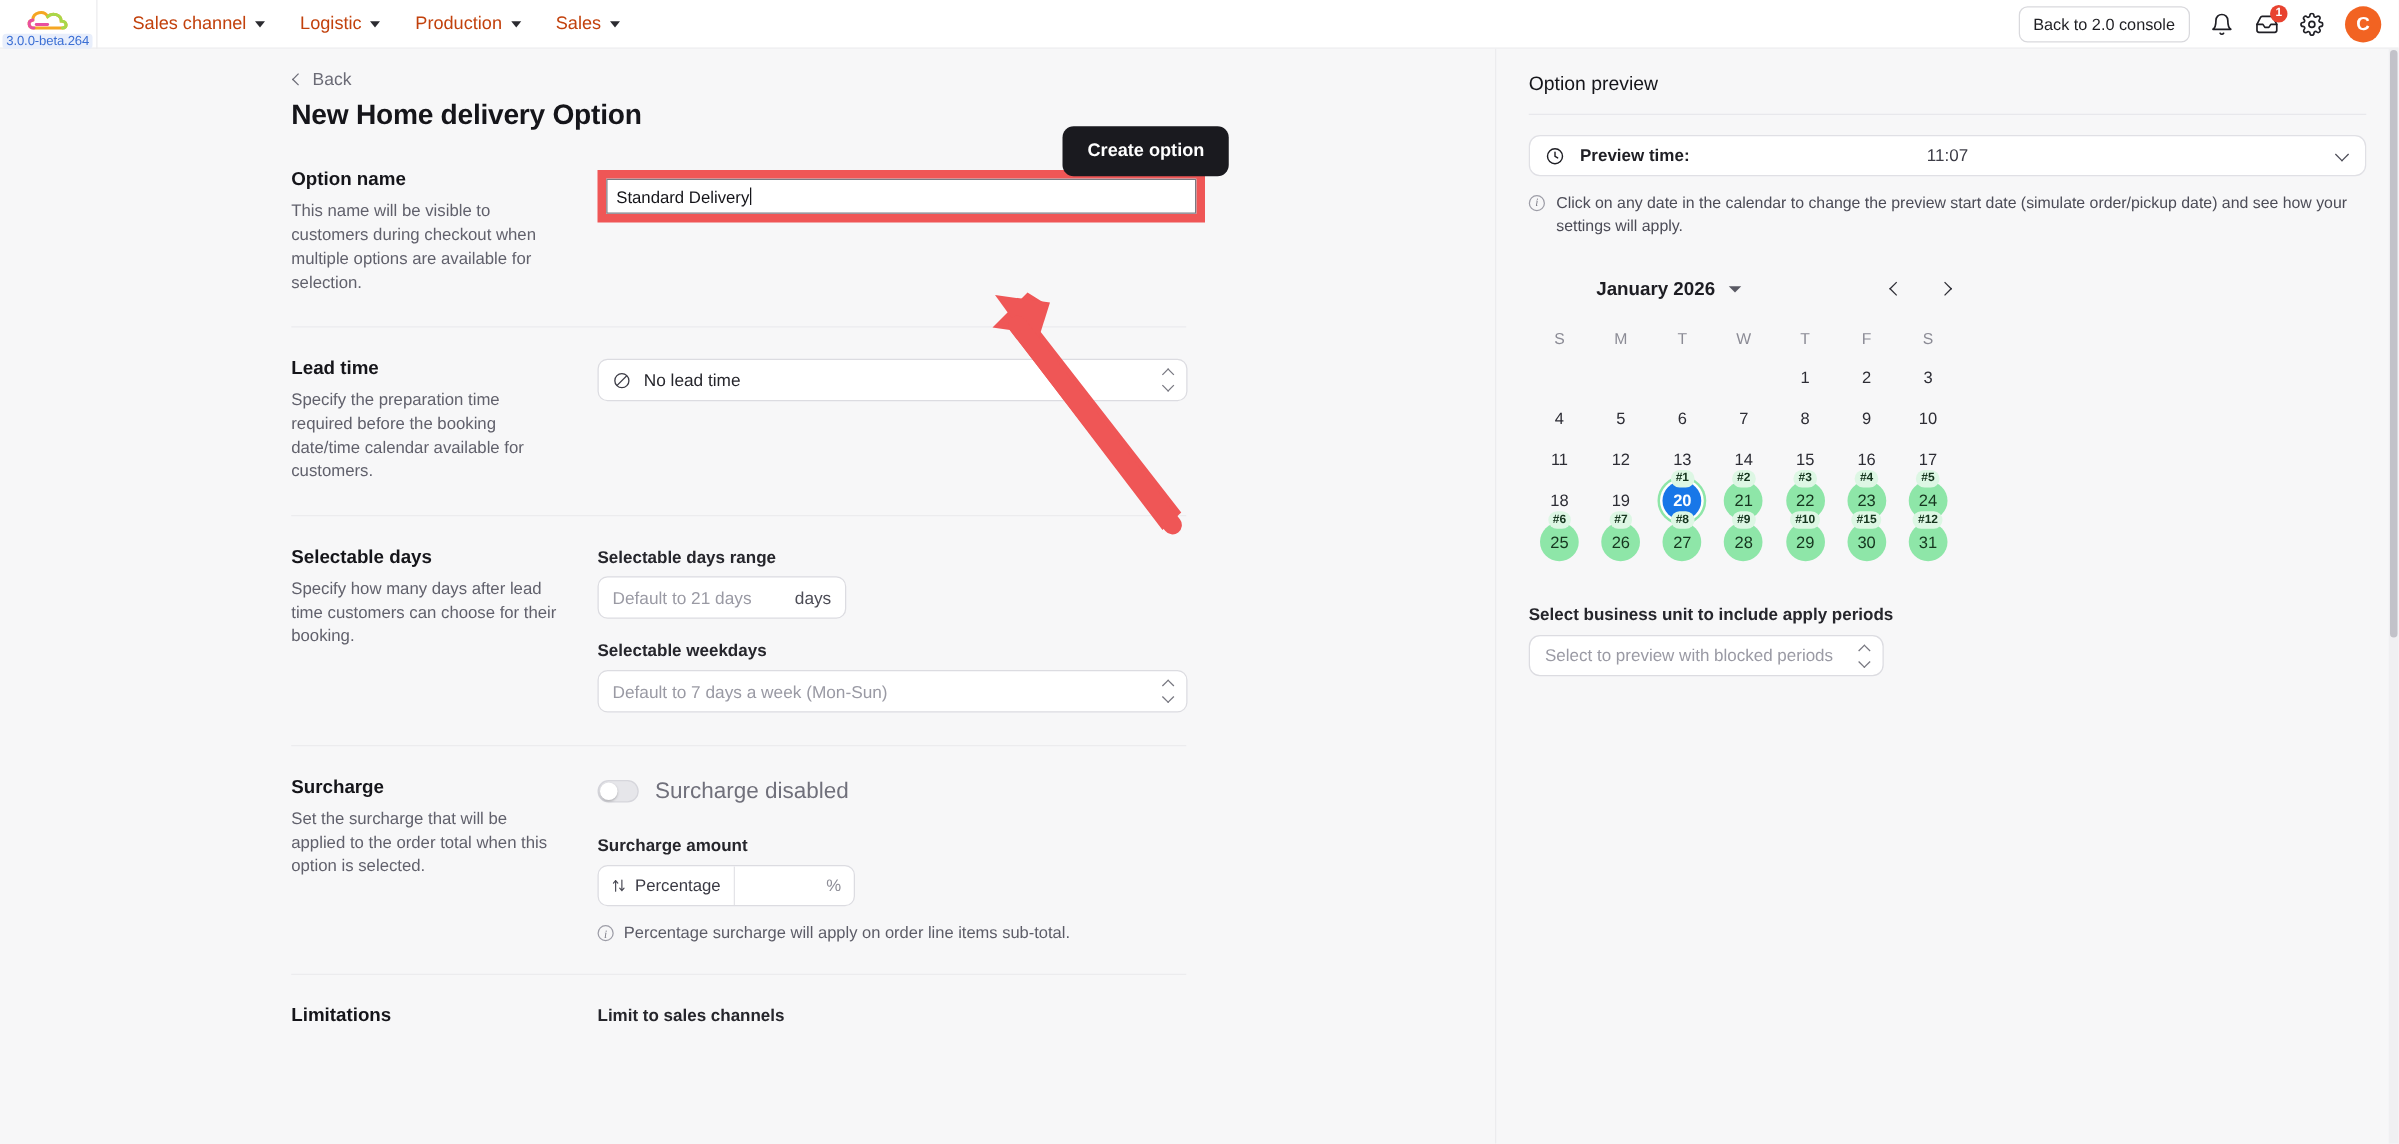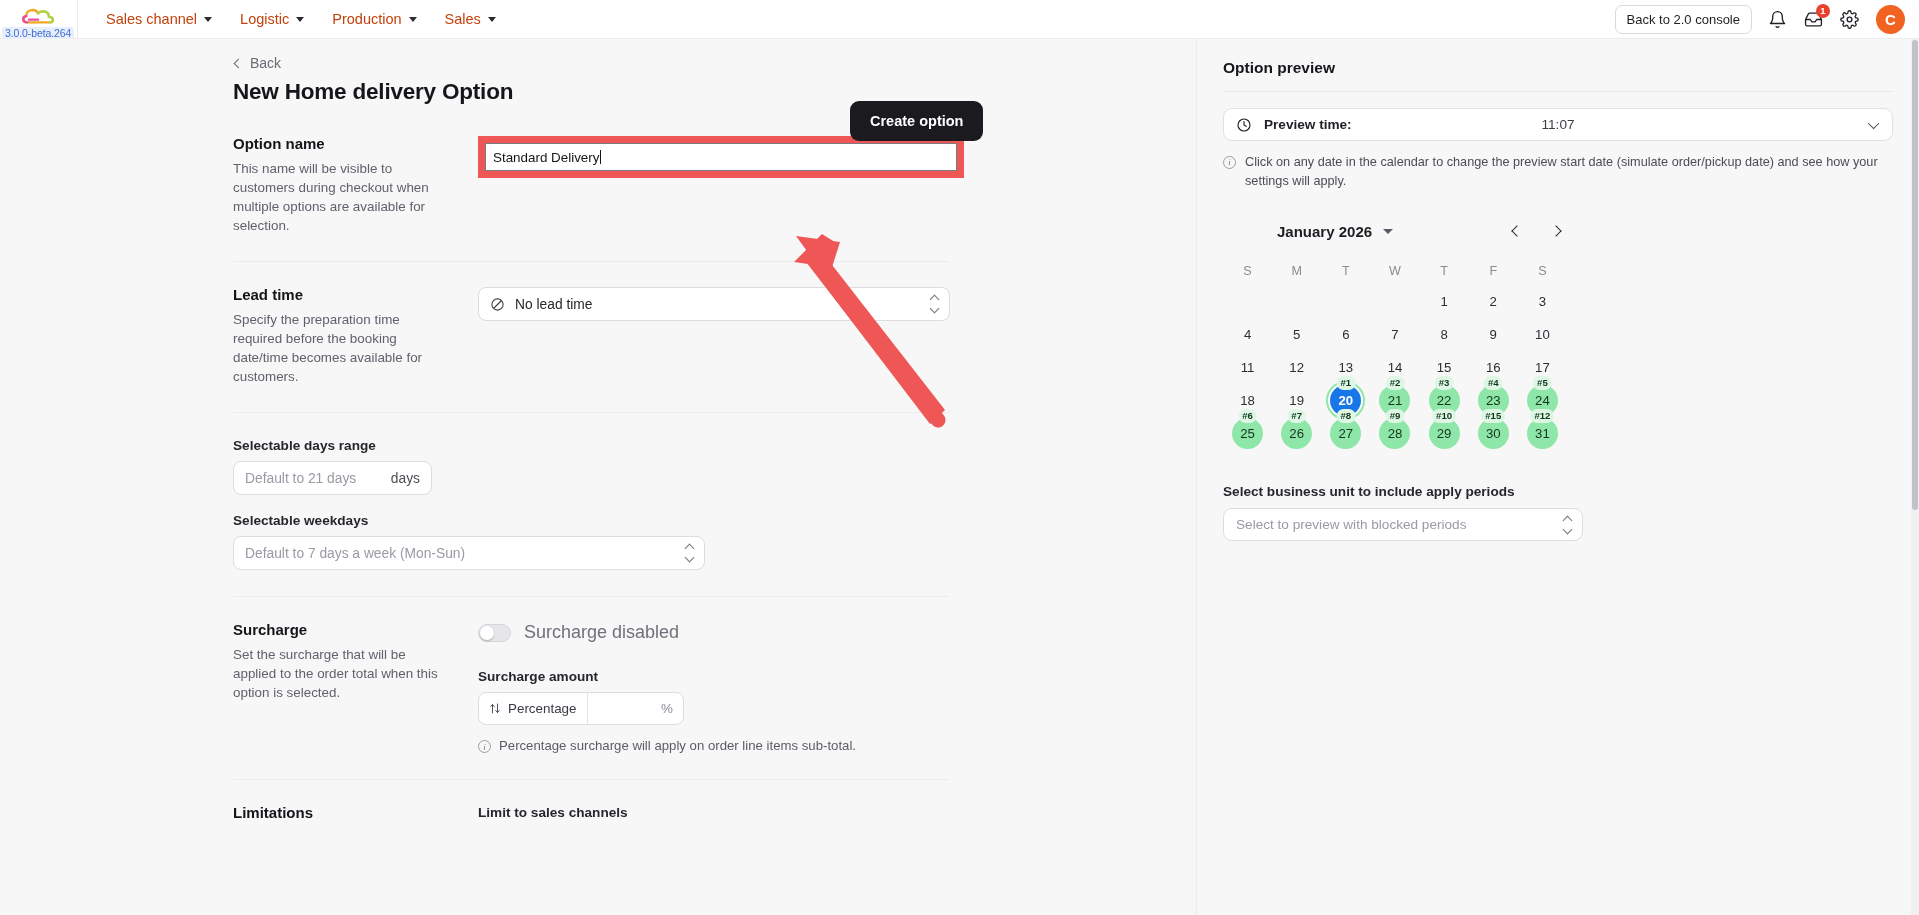--- a/index.html
+++ b/index.html
@@ -203,21 +203,21 @@
     margin-top: 12px; font-size: 13.2px; color: #5c5c67;
   }
 
   
   .arrow-overlay {
     position: absolute; left: 770px; top: 185px;
     width: 200px; height: 230px; pointer-events: none;
   }
 
   
-  .rp-title { font-size: 15.5px; font-weight: 700; color: #15151a; margin-bottom: 14px; }
+  .rp-title { font-size: 15.5px; font-weight: 400; color: #15151a; margin-bottom: 14px; }
   .rp-divider { height: 1px; background: #e8e8ec; margin-bottom: 16px; }
   .preview-time {
     height: 33px; border: 1px solid #e0e0e5; border-radius: 9px;
     background: #fff; display: flex; align-items: center;
     padding: 0 12px; cursor: pointer; position: relative;
   }
   .pt-label { font-size: 13.6px; font-weight: 600; color: #1f1f25; margin-left: 12px; }
   .pt-value { font-size: 13.6px; color: #3d3d47; position: absolute; left: 50%; transform: translateX(-50%); }
   .chev-dn {
     position: absolute; right: 13px; width: 8px; height: 8px;
@@ -282,21 +282,21 @@
   .seq-badge {
     position: absolute; top: -9px; left: 50%; transform: translateX(-50%);
     background: #ddf7e4; color: #15351e;
     font-size: 9.6px; font-weight: 700;
     border-radius: 8px; padding: 1px 4px; line-height: 1.25;
     white-space: nowrap; z-index: 3;
   }
 
   .bu-label { font-size: 13.6px; font-weight: 600; color: #26262c; margin: 34px 0 9px 0; }
   .bu-select {
-    width: 360px; height: 33px;
+    width: 284px; height: 33px;
     border: 1px solid #dcdce1; border-radius: 9px; background: #fff;
     display: flex; align-items: center; padding: 0 12px;
     font-size: 13.6px; color: #9a9aa4; cursor: pointer; position: relative;
   }
 
   .scrollbar-track {
     position: absolute; right: 0; top: 0; width: 8px; height: 876px;
     background: #f0f0f2;
   }
   .scrollbar-thumb {
@@ -390,38 +390,42 @@
               <span>Standard Delivery</span>
                 <span class="caret-text"></span>
             </div>
           </div>
         </div>
       </div>
 
       <div class="section">
         <div class="sec-left">
           <div class="sec-title">Lead time</div>
-          <div class="sec-desc">Specify the preparation time required before the booking date/time becomes available for customers.</div>
+          <div class="sec-desc">Specify the preparation time required before the booking date/time calendar available for customers.</div>
         </div>
         <div class="sec-right">
           <div class="select-box">
             <svg width="15" height="15" viewBox="0 0 24 24" fill="none" stroke="#3c3c46" stroke-width="1.7" style="margin-right:10px">
               <circle cx="12" cy="12" r="9"></circle>
                 <line x1="5.6" y1="18.4" x2="18.4" y2="5.6"></line>
             </svg>
             <span>No lead time</span>
             <span class="updown">
                 <i class="up"></i>
                 <i class="dn"></i>
               </span>
           </div>
         </div>
       </div>
 
       <div class="section">
+        <div class="sec-left">
+          <div class="sec-title">Selectable days</div>
+          <div class="sec-desc">Specify how many days after lead time customers can choose for their booking.</div>
+        </div>
         <div class="sec-right">
           <div class="field-label">Selectable days range</div>
           <div class="days-box">
             <span class="ph">Default to 21 days</span>
             <span class="suffix">days</span>
           </div>
           <div class="field-label" style="margin-top:18px">Selectable weekdays</div>
           <div class="select-box">
             <span class="ph">Default to 7 days a week (Mon-Sun)</span>
             <span class="updown">

